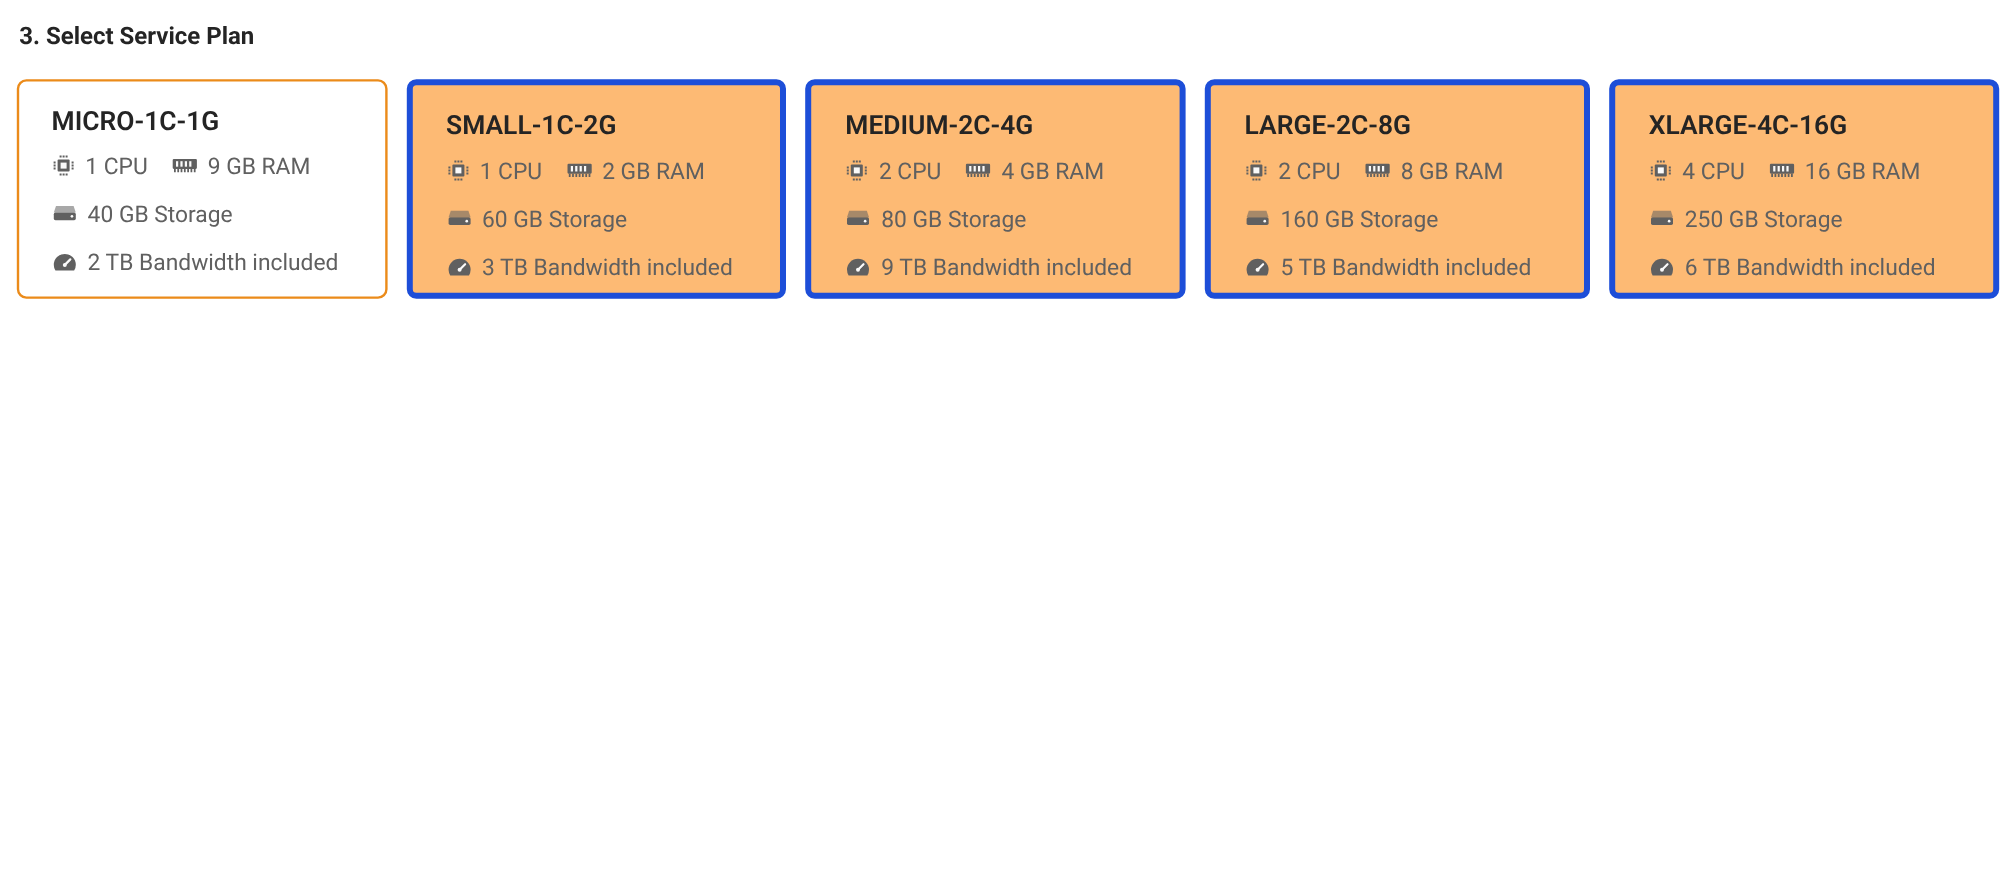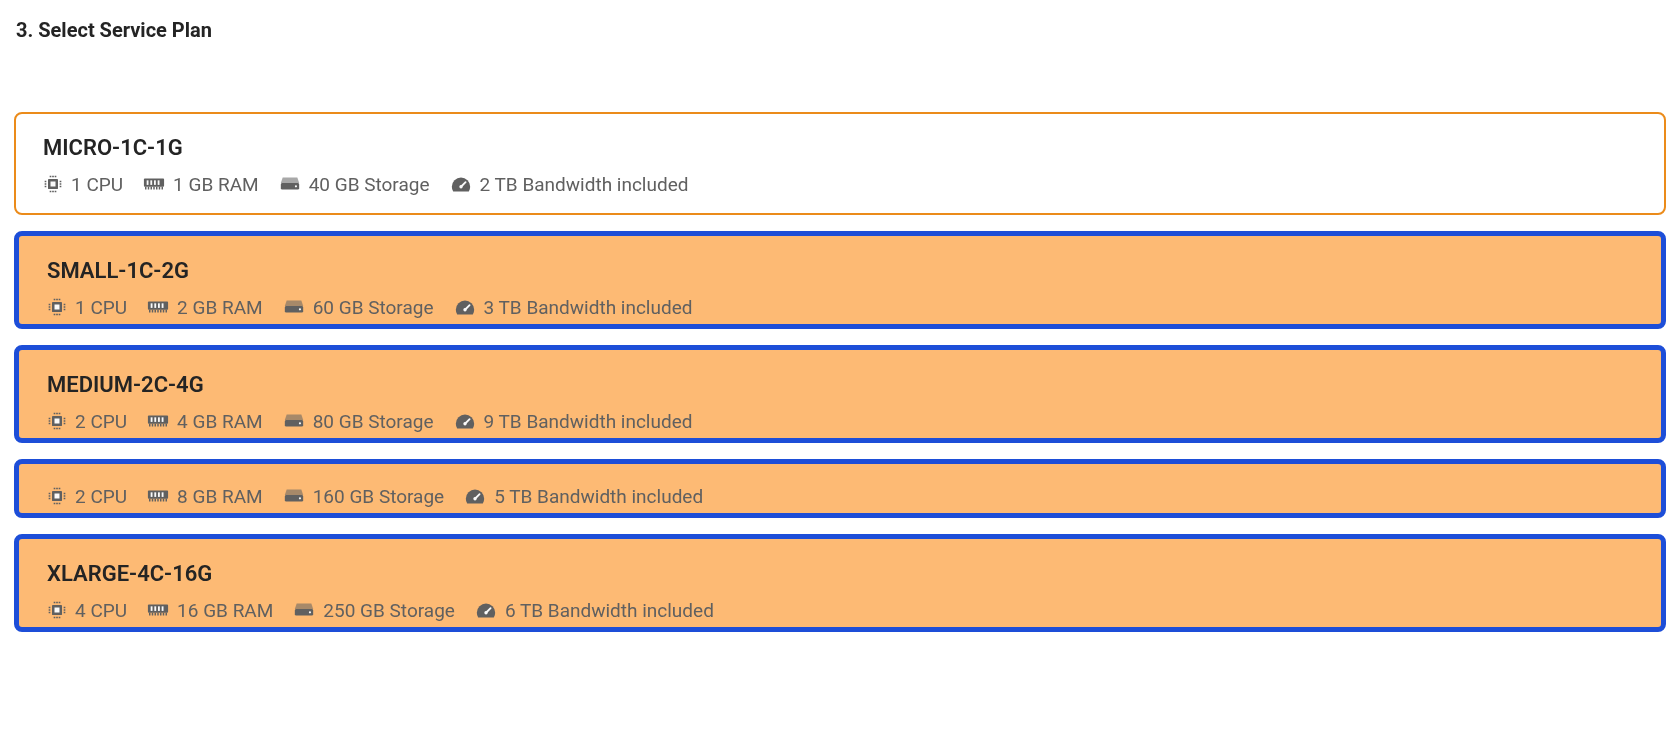--- a/index.html
+++ b/index.html
@@ -9,21 +9,21 @@
     color: #242424;
     padding: 0 14px 24px 14px;
     width: 1680px;
   }
   .section-title {
     font-size: 20px;
     font-weight: 700;
     color: #242424;
     padding: 18px 0 24px 2px;
   }
-  .plan-list { display: flex; flex-direction: column; gap: 16px; margin-top: 46px; }
+  .plan-list { display: flex; flex-direction: row; gap: 16px; }
   .plan-card {
     border: 5px solid #1d4ed8;
     border-radius: 8px;
     background: #fdba74;
     padding: 22px 28px 7px 28px;
     cursor: pointer;
   }
   .plan-card.selected {
     border: 2px solid #eb8b1a;
     background: #ffffff;
@@ -71,21 +71,21 @@
         <span class="icon">
           <svg width="22" height="20" viewBox="0 0 24 20" fill="currentColor">
               <rect x="1" y="4" width="22" height="9" rx="1"></rect>
               <rect x="4" y="6" width="2" height="5" fill="#fafafa"></rect>
               <rect x="8" y="6" width="2" height="5" fill="#fafafa"></rect>
               <rect x="12" y="6" width="2" height="5" fill="#fafafa"></rect>
               <rect x="16" y="6" width="2" height="5" fill="#fafafa"></rect>
               <path d="M3 13v3M6 13v3M9 13v3M12 13v3M15 13v3M18 13v3M21 13v3" stroke="currentColor" stroke-width="1.6"></path>
             </svg>
         </span>
-        <span>1 GB RAM</span>
+        <span>9 GB RAM</span>
       </span>
       <span class="spec">
         <span class="icon">
           <svg width="22" height="20" viewBox="0 0 24 20" fill="currentColor">
               <path d="M4 3h16l2 6H2z" opacity=".55"></path>
               <rect x="2" y="9" width="20" height="7" rx="1.5"></rect>
               <circle cx="18.5" cy="12.5" r="1.2" fill="#fafafa"></circle>
             </svg>
         </span>
         <span>40 GB Storage</span>
@@ -195,20 +195,21 @@
               <path d="M12 13l5-5" stroke="#fafafa" stroke-width="2" stroke-linecap="round"></path>
               <circle cx="12" cy="13" r="1.8" fill="#fafafa"></circle>
             </svg>
         </span>
         <span>9 TB Bandwidth included</span>
       </span>
     </div>
   </div>
 
   <div class="plan-card">
+    <div class="plan-name">LARGE-2C-8G</div>
     <div class="spec-row">
       <span class="spec">
         <span class="icon">
           <svg width="20" height="20" viewBox="0 0 24 24" fill="currentColor">
               <rect x="6" y="6" width="12" height="12" rx="1"></rect>
               <rect x="9" y="9" width="6" height="6" fill="#fafafa"></rect>
               <path d="M2 9h2M2 12h2M2 15h2M20 9h2M20 12h2M20 15h2M9 2v2M12 2v2M15 2v2M9 20v2M12 20v2M15 20v2" stroke="currentColor" stroke-width="2"></path>
             </svg>
         </span>
         <span>2 CPU</span>

